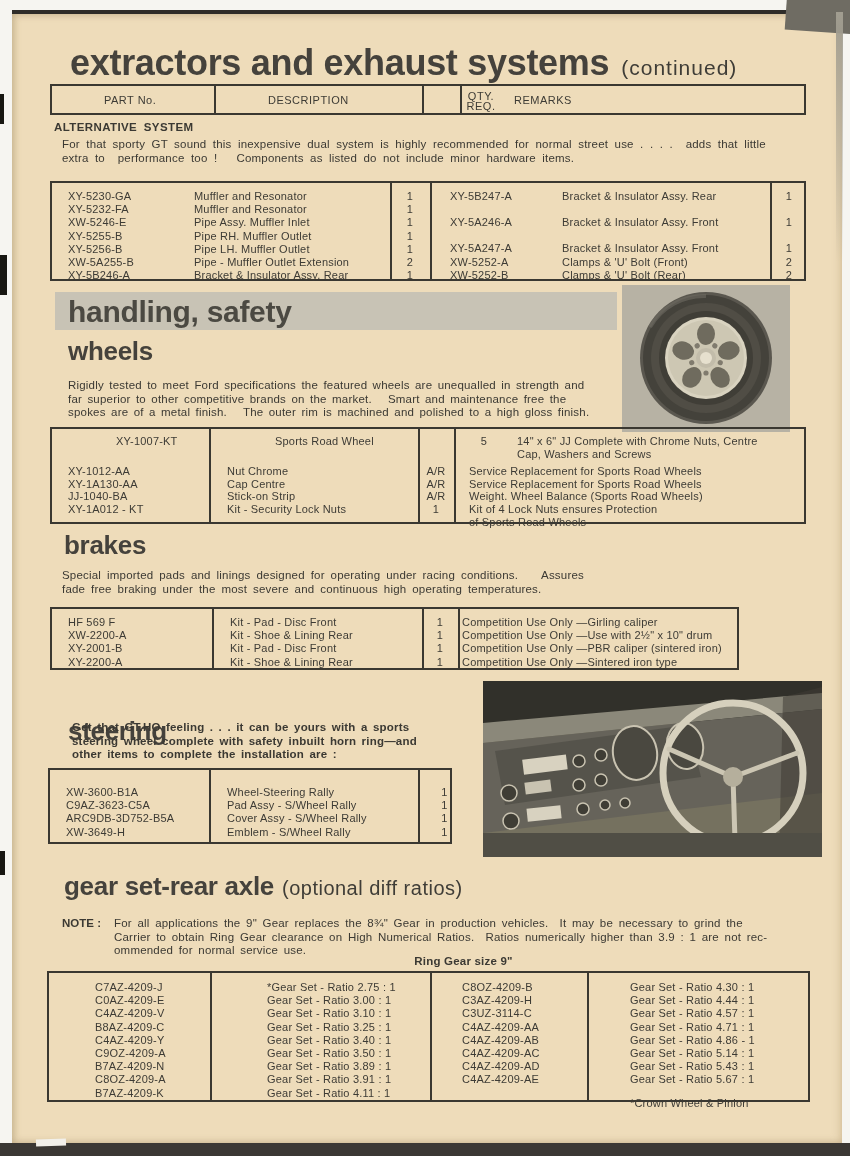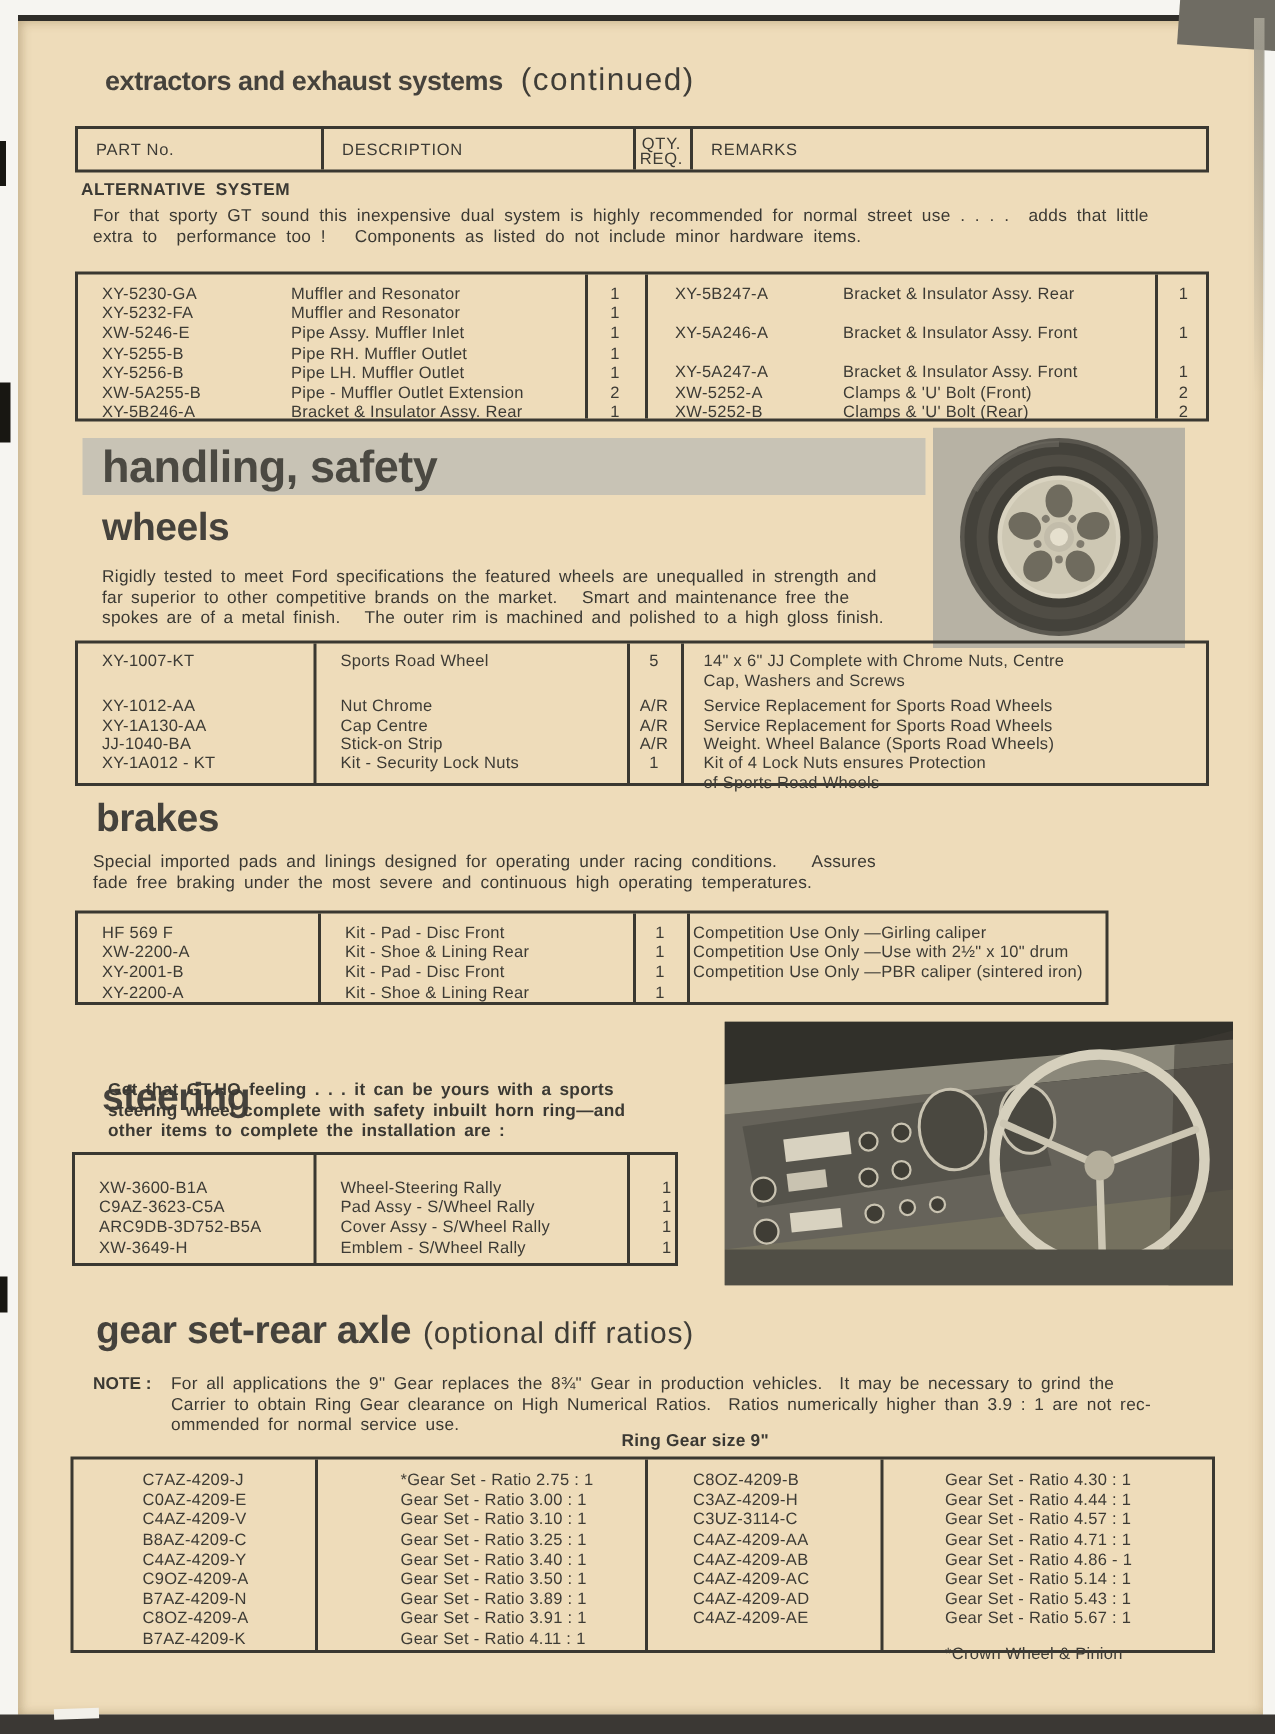--- a/index.html
+++ b/index.html
@@ -14,21 +14,21 @@
   #right-shade{left:836px;top:12px;width:7px;height:250px;
                background:linear-gradient(#a19d90,rgba(161,157,144,0));}
   #bottom-strip{left:0;top:1143px;width:850px;height:13px;background:#3b3834;}
   #bottom-notch{left:36px;top:1139px;width:30px;height:7px;background:#f2f0ea;transform:rotate(-2deg);}
   .bind-mark{left:0;background:#181712;}
   #bind1{top:94px;width:4px;height:30px;}
   #bind2{top:255px;width:7px;height:40px;}
   #bind3{top:851px;width:5px;height:24px;}
 
   
-  .h-big{font-size:18px;font-weight:bold;letter-spacing:-.3px;color:#45423c;}
+  .h-big{font-size:36px;font-weight:bold;letter-spacing:-.3px;color:#45423c;}
   .h-suffix{font-size:21px;font-weight:normal;color:#3f3d37;margin-left:12px;letter-spacing:1px;}
   .h-sec{font-size:26px;font-weight:bold;letter-spacing:-.3px;color:#45423c;}
   #title1{left:70px;top:42px;}
   #handling-bar{left:55px;top:292px;width:562px;height:38px;background:#c8c3b5;}
   #handling-bar .bar-text{font-size:30px;font-weight:bold;color:#4b4942;line-height:40px;padding-left:13px;letter-spacing:-.3px;}
   #wheels-h{left:68px;top:336px;}
   #brakes-h{left:64px;top:530px;}
   #steering-h{left:68px;top:716px;}
   #gear-h{left:64px;top:871px;}
   #gear-h .h-suffix{font-size:20px;margin-left:8px;letter-spacing:.5px;}
@@ -46,21 +46,21 @@
   #note-text{word-spacing:2.2px;}
   #gear-caption{left:47px;top:955px;width:763px;text-align:center;text-indent:70px;
                 font-size:11.5px;font-weight:bold;letter-spacing:.2px;}
 
   
   .tbox{border:2px solid #3a3831;box-sizing:border-box;}
   .vdiv{position:absolute;top:0;bottom:0;width:2px;background:#3a3831;}
   .trow{display:flex;align-items:flex-start;}
   .cell{white-space:pre-line;font-size:11px;line-height:13.2px;color:#3d3b35;box-sizing:border-box;letter-spacing:.2px;}
 
-  #header-table{left:50px;top:84px;width:756px;height:31px;display:flex;}
+  #header-table{left:50px;top:84px;width:756px;height:31px;display:flex;padding-left:40px;}
   #header-table .hcell{font-size:11px;letter-spacing:.5px;color:#3d3b35;box-sizing:border-box;}
   .hc0{width:162px;padding-left:12px;line-height:29px;}
   .hc1{width:208px;padding-left:14px;line-height:29px;}
   .hc2{width:38px;text-align:center;font-size:9.5px;line-height:10px;padding-top:5px;}
   .hc3{flex:1;padding-left:14px;line-height:29px;}
 
   #exhaust-table{left:50px;top:181px;width:756px;height:100px;}
   #exhaust-table .rows-left{position:absolute;left:0;top:7px;width:378px;}
   #exhaust-table .rows-left .col0{width:142px;padding-left:16px;}
   #exhaust-table .rows-left .col1{width:196px;}
@@ -72,21 +72,21 @@
   #exhaust-table .rows-right .trow:nth-child(1),
   #exhaust-table .rows-right .trow:nth-child(2){margin-bottom:13px;}
 
   #wheels-table{left:50px;top:427px;width:756px;height:97px;}
   #wheels-table .rows{position:absolute;left:0;top:6px;width:752px;}
   #wheels-table .cell{line-height:12.6px;}
   #wheels-table .col0{width:157px;padding-left:16px;}
   #wheels-table .col1{width:209px;padding-left:18px;}
   #wheels-table .col2{width:36px;text-align:center;}
   #wheels-table .col3{flex:1;padding-left:15px;}
-  #wheels-table .trow:nth-child(1){margin-bottom:5px;}
+  #wheels-table .trow:nth-child(1){margin-bottom:5px;padding-left:48px;}
 
   #brakes-table{left:50px;top:607px;width:689px;height:63px;}
   #brakes-table .rows{position:absolute;left:0;top:7px;width:752px;}
   #brakes-table .col0{width:160px;padding-left:16px;}
   #brakes-table .col1{width:210px;padding-left:18px;}
   #brakes-table .col2{width:36px;text-align:center;}
   #brakes-table .col3{flex:1;padding-left:4px;}
 
   #steering-table{left:48px;top:768px;width:404px;height:76px;}
   #steering-table .rows{position:absolute;left:0;top:16px;width:400px;}
@@ -326,20 +326,21 @@
         <div class="trow">
           <div class="cell col0">XY-2001-B</div>
           <div class="cell col1">Kit - Pad - Disc Front</div>
           <div class="cell col2">1</div>
           <div class="cell col3">Competition Use Only  —PBR caliper (sintered iron)</div>
         </div>
         <div class="trow">
           <div class="cell col0">XY-2200-A</div>
           <div class="cell col1">Kit - Shoe &amp; Lining Rear</div>
           <div class="cell col2">1</div>
+          <div class="cell col3">Competition Use Only  —Sintered iron type</div>
         </div>
       </div>
     <i class="vdiv" style="left:160px"></i>
     <i class="vdiv" style="left:370px"></i>
     <i class="vdiv" style="left:406px"></i>
   </div>
 
   <div class="abs h-sec" id="steering-h">steering</div>
   <div class="abs para" id="steering-p">Get that GT.HO feeling . . . it can be yours with a sports
 steering wheel complete with safety inbuilt horn ring—and

